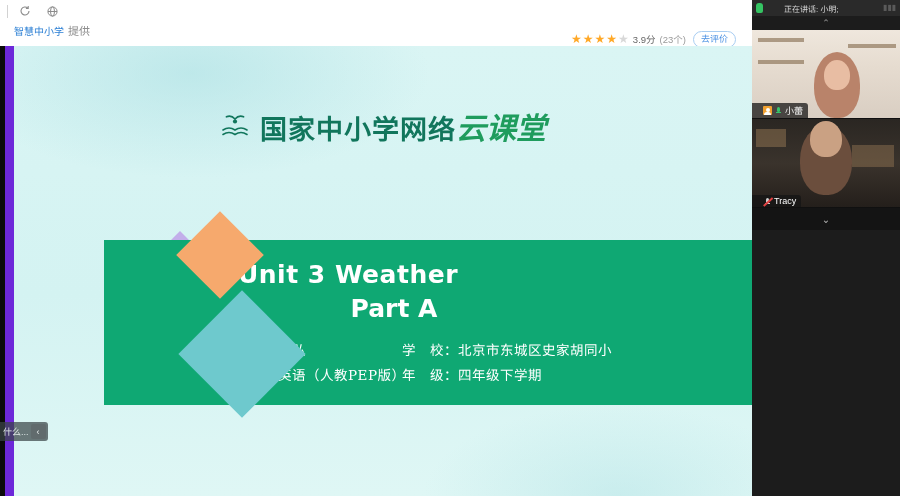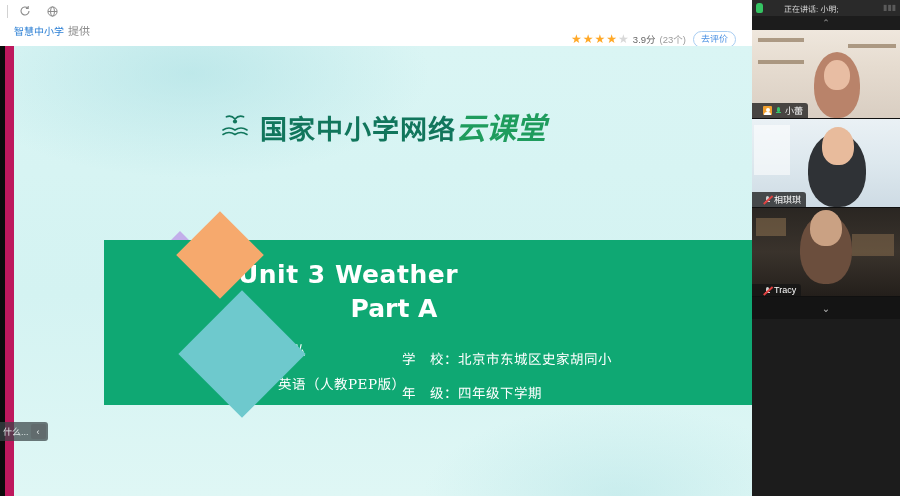--- a/index.html
+++ b/index.html
@@ -32,21 +32,21 @@
   .star{color:#ffa827;}
   .star.off{color:#d8d8d8;}
   .rate-score{font-size:9.5px;color:#666;}
   .rate-count{font-size:9.5px;color:#9a9a9a;}
   .rate-btn{
     margin-left:3px;font-size:9px;color:#4a90e2;border:1px solid #a8cdf2;
     border-radius:9px;padding:2px 7px 2px;line-height:11px;background:#fff;white-space:nowrap;
   }
 
   
-  .stage{position:absolute;left:0;top:46px;width:865px;height:450px;background:#be185d;}
+  .stage{position:absolute;left:0;top:46px;width:865px;height:450px;background:#6d28d9;}
   .slide{
     position:absolute;left:14px;top:0;width:738px;height:450px;
     background:
       radial-gradient(ellipse 340px 150px at 24% 6%, rgba(168,222,226,.55) 0%, rgba(214,244,243,0) 70%),
       radial-gradient(ellipse 280px 130px at 82% 100%, rgba(168,222,226,.40) 0%, rgba(214,244,243,0) 70%),
       linear-gradient(180deg,#daf5f4 0%, #d4f3f2 55%, #dff7f5 100%);
     overflow:hidden;
   }
   .slide-left-rail{position:absolute;left:0;top:0;width:5px;height:450px;background:#0b0b0b;}
 
@@ -73,21 +73,21 @@
   .band-sub{
     position:absolute;left:0;top:52px;width:648px;text-align:center;
     color:#ffffff;font-size:25px;font-weight:700;line-height:34px;
     font-family:"DejaVu Sans","Liberation Sans",sans-serif;
     padding-right:68px;box-sizing:border-box;
   }
   .meta{position:absolute;left:118px;top:98px;width:530px;color:#fff;font-size:13.5px;line-height:25px;
         font-family:"DejaVu Serif","Liberation Serif",serif;letter-spacing:.5px;white-space:nowrap;}
   .meta-row{display:flex;}
   .meta-a{width:180px;flex:0 0 auto;}
-  .meta-b{flex:0 0 auto;margin-top:9px;}
+  .meta-b{flex:0 0 auto;}
 
   
   .dia{position:absolute;transform:rotate(45deg);}
   .dia.purple{left:118px;top:205px;width:96px;height:96px;background:#c2aeea;}
   .dia.orange{left:175px;top:178px;width:62px;height:62px;background:#f6a96d;}
   .dia.teal{left:183px;top:263px;width:90px;height:90px;background:#6ec9cd;}
 
   
   .hint{
     position:absolute;left:0;bottom:55px;height:19px;display:flex;align-items:center;
@@ -246,34 +246,20 @@
         <span class="mic-ic">
             <i class="body"></i>
             <i class="stand"></i>
           </span>
         <span class="lb-name">小蕾</span>
       </div>
     </div>
 
 
 
-    <div class="tile">
-      <div class="scene sc4">
-        <div class="win" style="left:2px;top:6px;width:36px;height:50px;"></div>
-        <div class="person" style="left:56px;top:14px;width:58px;height:74px;background:#2f3236;"></div>
-        <div class="person" style="left:70px;top:8px;width:32px;height:38px;background:#e8bb9c;"></div>
-      </div>
-      <div class="label">
-        <span class="mic-ic muted">
-            <i class="body"></i>
-            <i class="stand"></i>
-          </span>
-        <span class="lb-name">相琪琪</span>
-      </div>
-    </div>
 
     <div class="tile">
       <div class="scene sc5">
         <div class="shelf" style="left:4px;top:10px;width:30px;height:18px;background:rgba(150,120,84,.5);"></div>
         <div class="shelf" style="left:100px;top:26px;width:42px;height:22px;background:rgba(150,120,84,.45);"></div>
         <div class="person" style="left:48px;top:6px;width:52px;height:70px;background:#6b4e3d;"></div>
         <div class="person" style="left:58px;top:2px;width:32px;height:36px;background:#caa183;"></div>
       </div>
       <div class="label">
         <span class="mic-ic muted">

